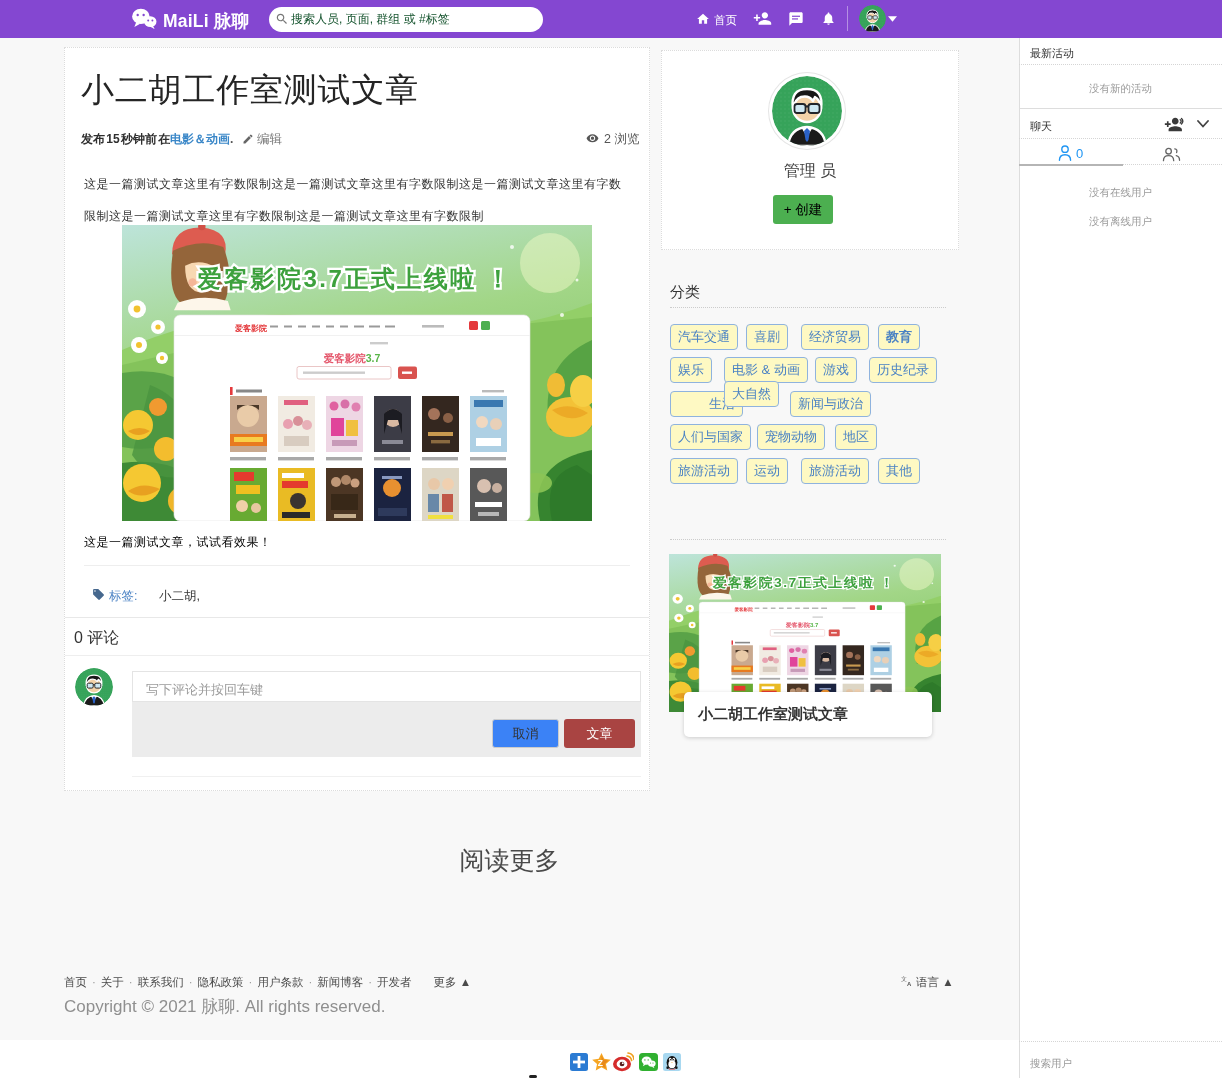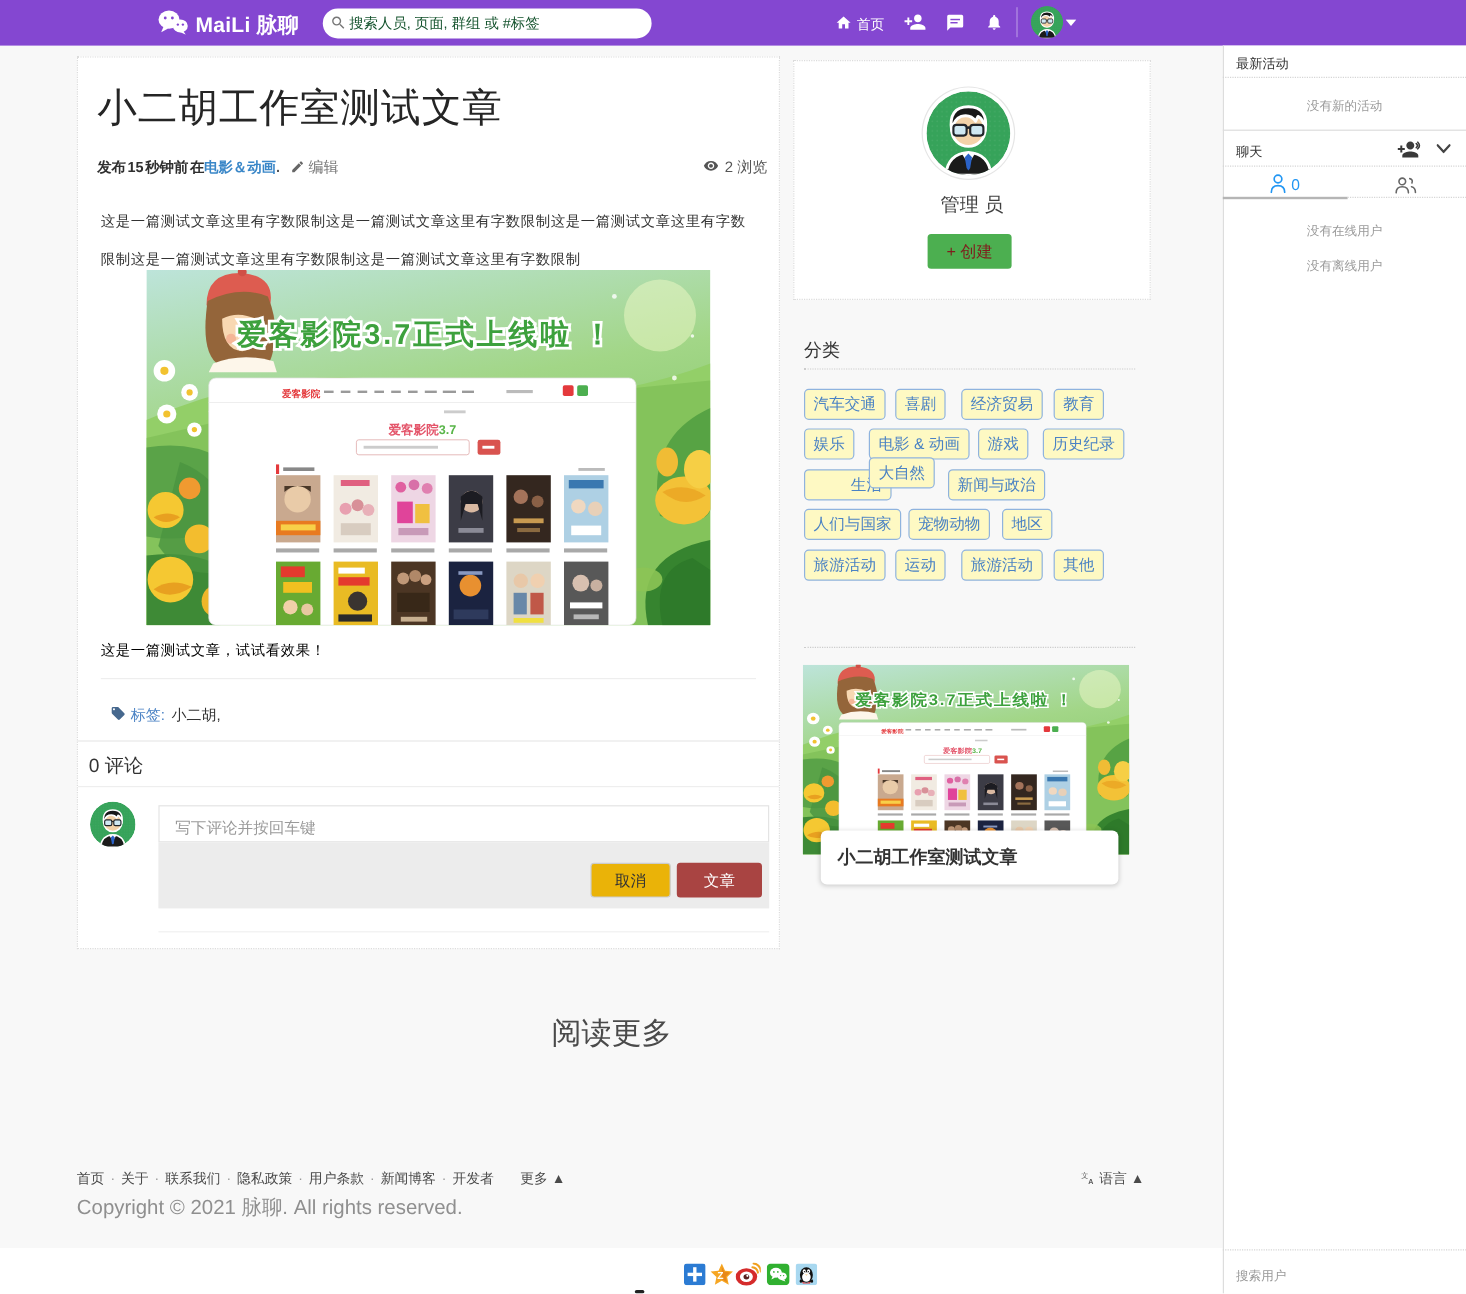--- a/index.html
+++ b/index.html
@@ -25,27 +25,27 @@
 #hr1 { left:84px; top:565px; width:546px; border-top:1px solid #eee; }
 #tagrow { left:109px; top:588px; font-size:12.5px; }
 #sec-border { left:65px; top:617px; width:584px; border-top:1px solid #e8e8e8; }
 #cmt-head { left:74px; top:628px; font-size:16px; color:#333; }
 #hr2 { left:65px; top:655px; width:584px; border-top:1px solid #eee; }
 #cmt-avatar { left:75px; top:668px; width:38px; height:38px; border-radius:50%; overflow:hidden; }
 #cmt-input { left:132px; top:671px; width:509px; height:31px; border:1px solid #e4e4e4; background:#fff; }
 #cmt-ph { left:146px; top:681px; font-size:13px; color:#9a9a9a; }
 #cmt-panel { left:132px; top:702px; width:509px; height:55px; background:#ececec; }
 .btn { position:absolute; height:29px; border-radius:3px; font-size:13px; text-align:center; line-height:29px; }
-#btn-cancel { left:492px; top:719px; width:67px; background:#eab308; border:1px solid #ccc; color:#333; line-height:27px; }
+#btn-cancel { left:492px; top:719px; width:67px; background:#3b82f6; border:1px solid #ccc; color:#333; line-height:27px; }
 #btn-post { left:564px; top:719px; width:71px; background:#a94442; color:#fff; }
 #hr3 { left:132px; top:776px; width:509px; border-top:1px solid #f0f0f0; }
 #pcard { left:661px; top:50px; width:298px; height:200px; background:#fff; border:1px dotted #dcdcdc; }
 #pavatar { left:772px; top:76px; width:70px; height:70px; border-radius:50%; overflow:hidden; box-shadow:0 0 0 3px #fff, 0 0 0 4px #e5e5e5; }
 #pname { left:661px; top:161px; width:298px; text-align:center; font-size:16px; color:#404040; }
-#pbtn { left:773px; top:195px; width:70px; height:29px; background:#4caf50; border-radius:3px; color:#7f1d1d; font-size:13.5px; text-align:center; line-height:29px; }
+#pbtn { left:773px; top:195px; width:60px; height:29px; background:#4caf50; border-radius:3px; color:#000000; font-size:13.5px; text-align:center; line-height:29px; }
 #cat-head { left:670px; top:283px; font-size:15px; color:#333; }
 #cat-hr { left:670px; top:307px; width:276px; border-top:1px dotted #ccc; }
 #cat-hr2 { left:670px; top:539px; width:276px; border-top:1px dotted #ccc; }
 .tagbtn { position:absolute; height:26px; line-height:24px; border:1px solid #8fb3de; border-radius:4px; background:#fef9c3; color:#4a82c4; font-size:13px; padding:0 7px; white-space:nowrap; }
 #thumb { left:669px; top:554px; width:272px; height:158px; }
 #thumb-title { left:684px; top:692px; width:248px; height:45px; background:#fff; border-radius:5px; box-shadow:0 1px 4px rgba(0,0,0,0.18); }
 #thumb-title div { position:absolute; left:14px; top:13px; font-size:15px; font-weight:bold; color:#333; }
 #readmore { left:0px; top:844px; width:1019px; text-align:center; font-size:25px; color:#4a4a4a; }
 #flinks { left:64px; top:975px; font-size:11.5px; color:#4a4a4a; }
 #flinks span.dot { color:#999; margin:0 5px; }
@@ -356,21 +356,21 @@
     <path d="M21.41 11.58l-9-9C12.05 2.22 11.55 2 11 2H4c-1.1 0-2 .9-2 2v7c0 .55.22 1.05.59 1.42l9 9c.36.36.86.58 1.41.58.55 0 1.05-.22 1.41-.59l7-7c.37-.36.59-.86.59-1.41 0-.55-.23-1.06-.59-1.42zM5.5 7C4.67 7 4 6.33 4 5.5S4.67 4 5.5 4 7 4.67 7 5.5 6.33 7 5.5 7z" fill="#46688e"></path>
   </svg>
 <div class="abs" id="body-text">这是一篇测试文章这里有字数限制这是一篇测试文章这里有字数限制这是一篇测试文章这里有字数<br>限制这是一篇测试文章这里有字数限制这是一篇测试文章这里有字数限制</div>
 <div class="abs" id="banner1">
     <svg width="470" height="296" viewBox="0 0 470 296">
       <use href="#banner"></use>
     </svg>
   </div>
 <div class="abs" id="after-text">这是一篇测试文章，试试看效果！</div>
 <div class="abs" id="hr1"></div>
-<div class="abs" id="tagrow"><span style="color:#4a82c4;">标签:</span> <span style="color:#333; margin-left:2px;">小二胡,</span></div>
+<div class="abs" id="tagrow"><span style="color:#4a82c4;">标签:</span> <span style="color:#333; margin-left:18px;">小二胡,</span></div>
 <div class="abs" id="cmt-head">0 评论</div>
 <div class="abs" id="cmt-avatar">
     <svg width="38" height="38" viewBox="0 0 70 70">
       <use href="#avatarman"></use>
     </svg>
   </div>
 <div class="abs" id="cmt-input"></div>
 <div class="abs" id="cmt-ph">写下评论并按回车键</div>
 <div class="abs" id="cmt-panel"></div>
 <div class="abs btn" id="btn-cancel">取消</div>
@@ -384,21 +384,21 @@
     </svg>
   </div>
 <div class="abs" id="pname">管理 员</div>
 <div class="abs" id="pbtn">+ 创建</div>
 
 <div class="abs" id="cat-head">分类</div>
 <div class="abs" id="cat-hr"></div>
 <div class="abs tagbtn" style="left:670px; top:324px;">汽车交通</div>
 <div class="abs tagbtn" style="left:746px; top:324px;">喜剧</div>
 <div class="abs tagbtn" style="left:801px; top:324px;">经济贸易</div>
-<div class="abs tagbtn" style="left:878px; top:324px;">教育</div>
+<div class="abs tagbtn" style="left:878px; top:324px;font-weight:bold;">教育</div>
 <div class="abs tagbtn" style="left:670px; top:357px;">娱乐</div>
 <div class="abs tagbtn" style="left:724px; top:357px;">电影 &amp; 动画</div>
 <div class="abs tagbtn" style="left:815px; top:357px;">游戏</div>
 <div class="abs tagbtn" style="left:869px; top:357px;">历史纪录</div>
 <div class="abs tagbtn" style="left:670px; top:391px;padding-left:38px;">生活</div>
 <div class="abs tagbtn" style="left:724px; top:381px;">大自然</div>
 <div class="abs tagbtn" style="left:790px; top:391px;">新闻与政治</div>
 <div class="abs tagbtn" style="left:670px; top:424px;">人们与国家</div>
 <div class="abs tagbtn" style="left:757px; top:424px;">宠物动物</div>
 <div class="abs tagbtn" style="left:835px; top:424px;">地区</div>

